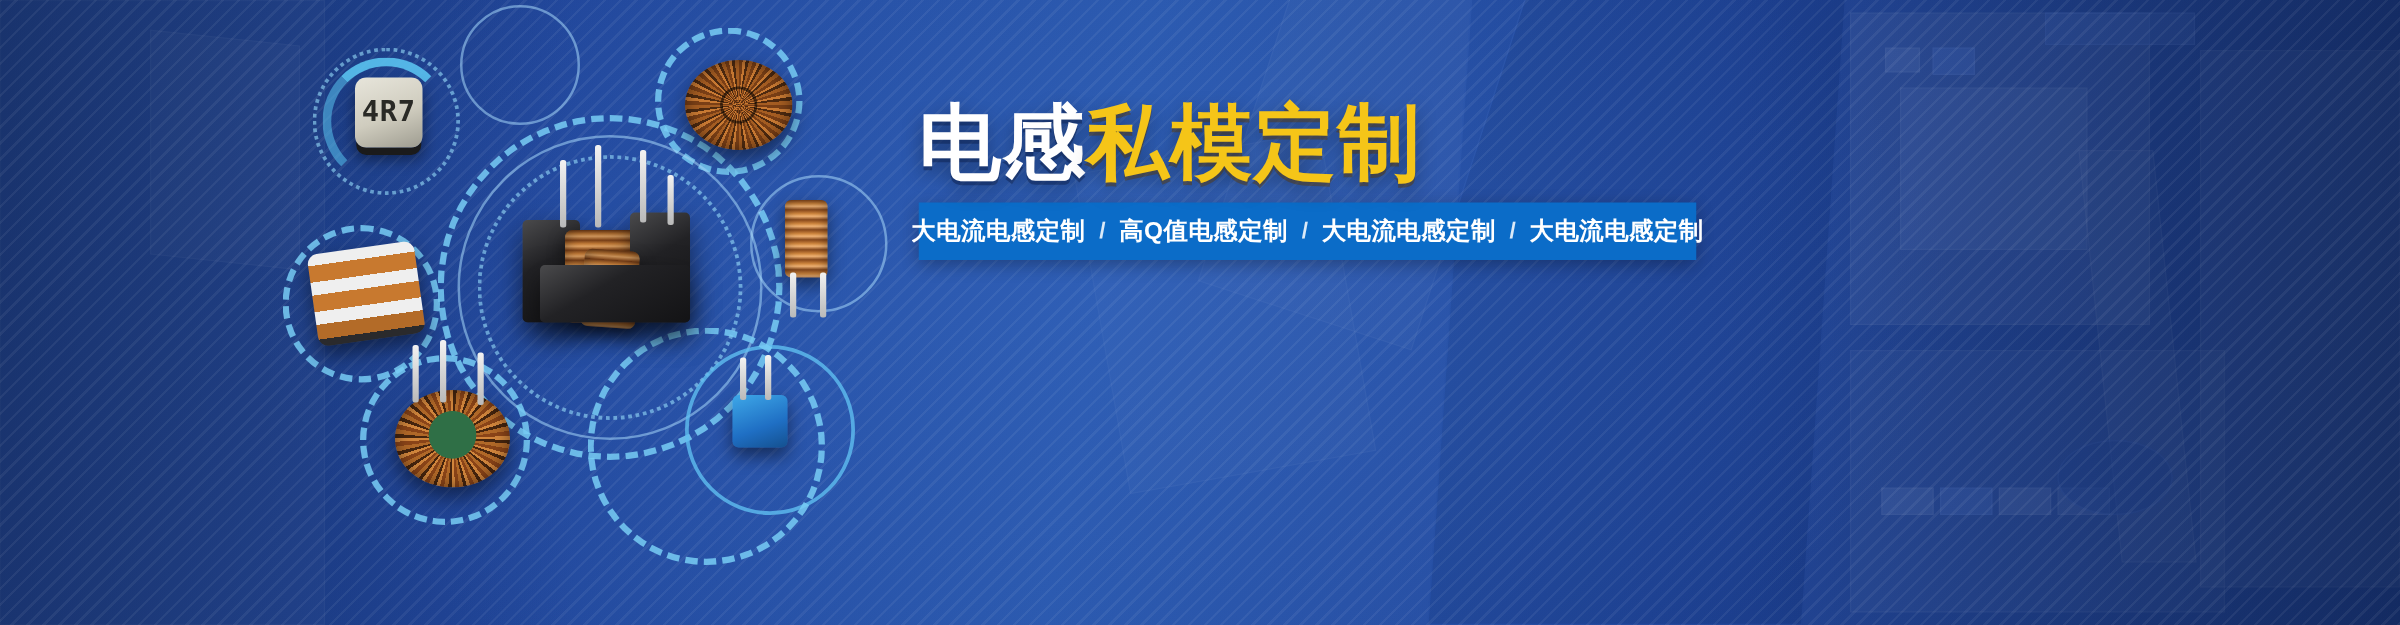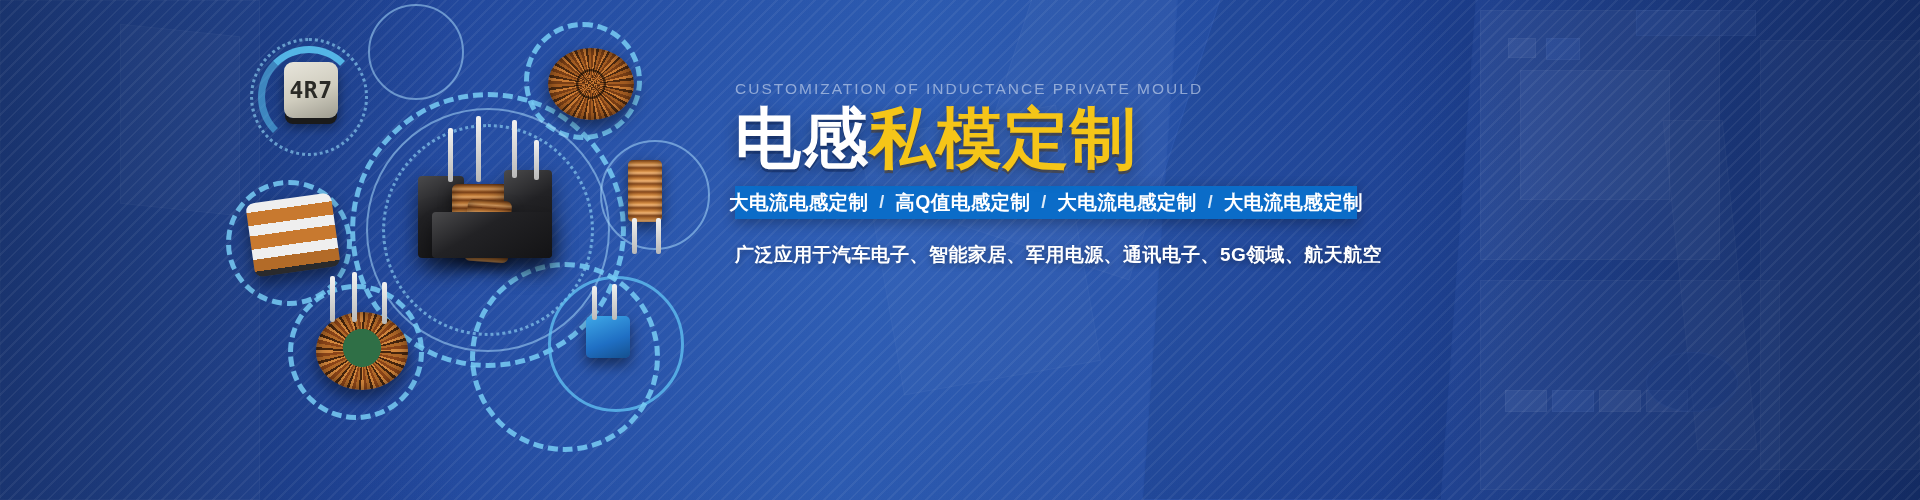--- a/index.html
+++ b/index.html
@@ -176,21 +176,21 @@
     font-size:66px; font-weight:800; line-height:1.06; white-space:nowrap;
     letter-spacing:1px;
     font-family:"DejaVu Sans","Liberation Sans",sans-serif;
   }
   .headline .w{ color:#ffffff; text-shadow:0 3px 0 rgba(10,28,72,.45), 0 6px 16px rgba(0,0,0,.35); }
   .headline .y{ color:#f5c518; text-shadow:0 3px 0 rgba(90,55,0,.45), 0 6px 16px rgba(0,0,0,.35); }
 
   .feature-bar{
     margin-top:12px;
     background:#0b6cc8;
-    width:622px; height:33px;
+    width:622px; height:46px;
     display:flex; align-items:center; justify-content:center;
     box-shadow:0 4px 14px rgba(0,0,0,.3);
   }
   .feature-bar .ft{
     color:#ffffff; font-size:19.5px; font-weight:700; white-space:nowrap;
     letter-spacing:.4px;
   }
   .feature-bar .sep{
     color:#dbeaf8; font-size:18px; font-weight:600; padding:0 11px;
   }
@@ -278,32 +278,30 @@
   </div>
 
   <div class="prod bluecap"></div>
   <div class="legs">
     <i class="leg" style="left:592px; top:286px; height:34px;"></i>
     <i class="leg" style="left:612px; top:284px; height:36px;"></i>
   </div>
 
   <div class="textwrap">
 
-    <div class="eng">CUSTOMIZATION OF INDUCTANCE PRIVATE MOULD</div>
 
     <div class="headline">
       <span class="w">电感</span><span class="y">私模定制</span>
     </div>
 
     <div class="feature-bar">
       <span class="ft">大电流电感定制</span>
       <span class="sep">/</span>
       <span class="ft">高Q值电感定制</span>
       <span class="sep">/</span>
       <span class="ft">大电流电感定制</span>
       <span class="sep">/</span>
       <span class="ft">大电流电感定制</span>
     </div>
 
-    <div class="tagline">广泛应用于汽车电子、智能家居、军用电源、通讯电子、5G领域、航天航空</div>
 
   </div>
 </div>
 
 </body></html>

